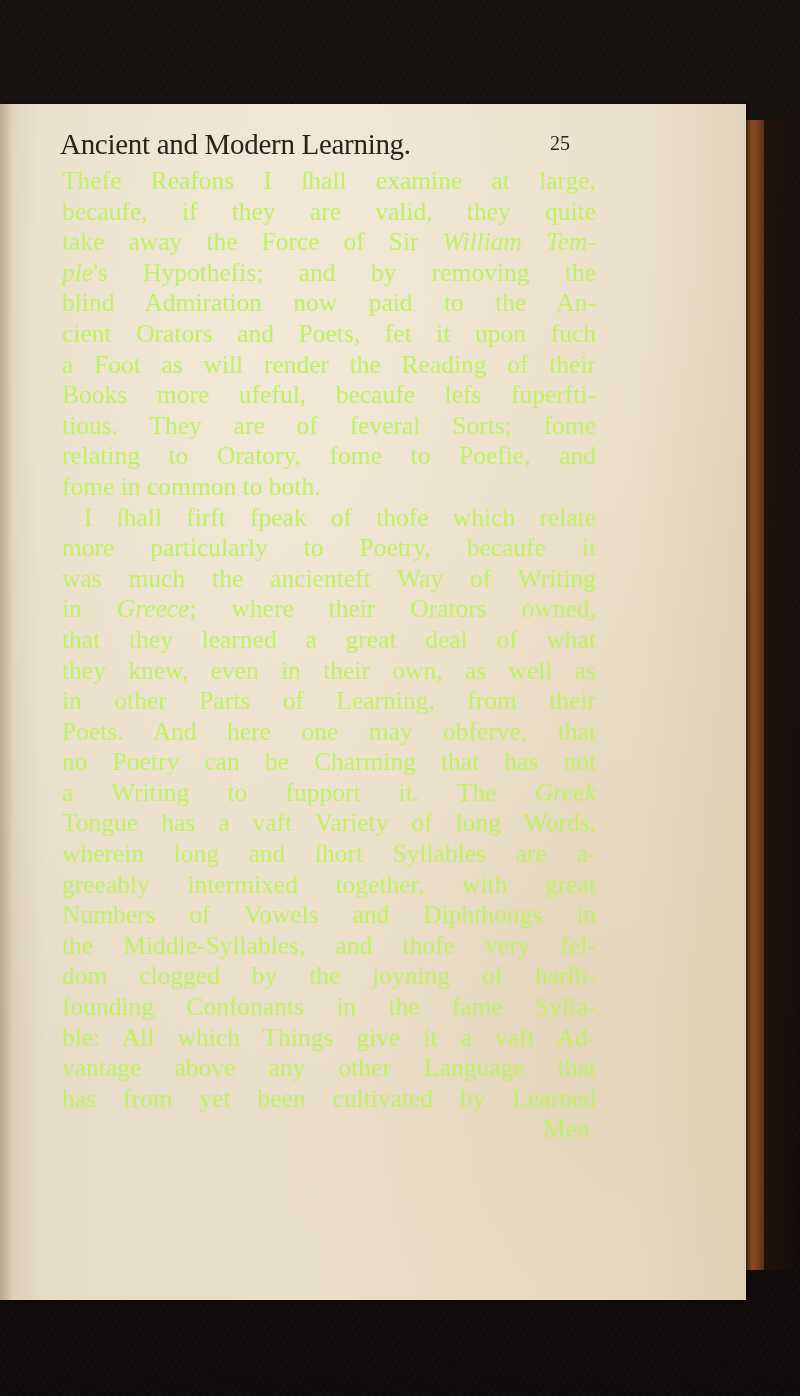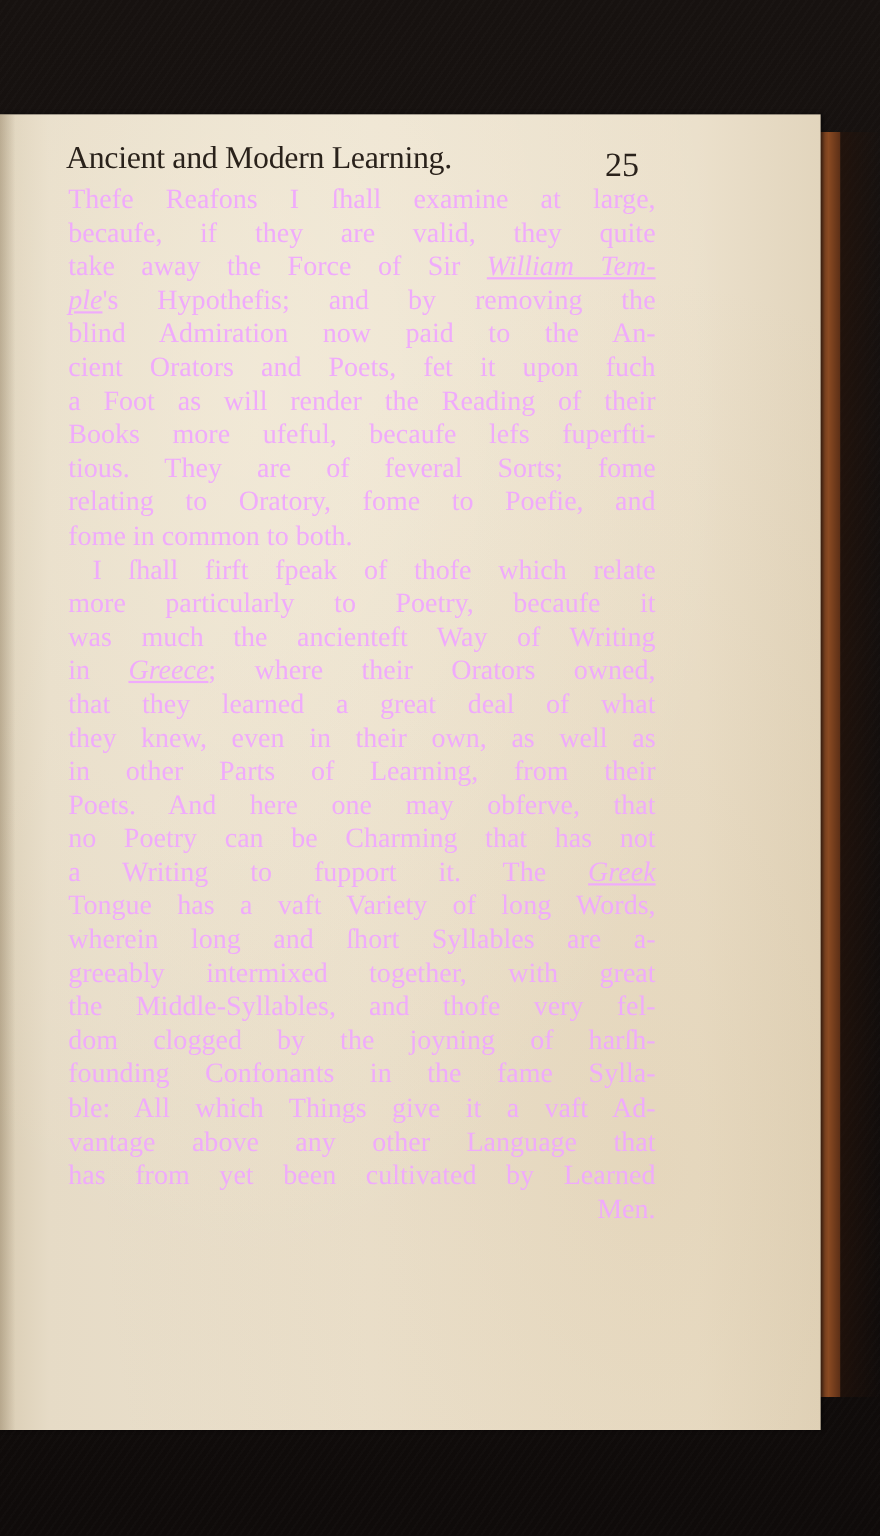--- a/index.html
+++ b/index.html
@@ -37,34 +37,34 @@
     }
     .running-head {
       position: absolute; left: 60px; top: 128px; width: 540px; height: 40px;
     }
     .running-title {
       position: absolute; left: 0; top: 0;
       font-size: 29px; color: #2a221b; letter-spacing: -0.3px;
     }
     .page-number {
       position: absolute; left: 490px; top: 4px;
-      font-size: 31px; color: #2a221b;
+      font-size: 20px; color: #2a221b;
     }
     .body-text {
       position: absolute; left: 62px; top: 166px; width: 534px;
-      font-size: 25.5px; line-height: 30.6px; color: #f0abfc;
+      font-size: 25.5px; line-height: 30.6px; color: #bef264;
     }
     .line {
       display: block; white-space: nowrap; text-align: justify; text-align-last: justify;
       height: 30.6px;
     }
     .line.indent { padding-left: 22px; }
     .line.last { text-align-last: left; }
     .line.right { text-align-last: right; }
-    .line i { font-style: italic; text-decoration: underline; }
+    .line i { font-style: italic; }
   </style>
 </head>
 <body>
 
 <div class="backdrop"></div>
 <div class="spine"></div>
 <div class="spine-shadow"></div>
 
 <div class="page"></div>
 
@@ -91,20 +91,21 @@
   <span class="line"><span>in </span><i>Greece</i><span>; where their Orators owned,</span></span>
   <span class="line">that they learned a great deal of what</span>
   <span class="line">they knew, even in their own, as well as</span>
   <span class="line">in other Parts of Learning, from their</span>
   <span class="line">Poets. And here one may obferve, that</span>
   <span class="line">no Poetry can be Charming that has not</span>
   <span class="line"><span>a Writing to fupport it. The </span><i>Greek</i></span>
   <span class="line">Tongue has a vaft Variety of long Words,</span>
   <span class="line">wherein long and ſhort Syllables are a-</span>
   <span class="line">greeably intermixed together, with great</span>
+  <span class="line">Numbers of Vowels and Diphthongs in</span>
   <span class="line">the Middle-Syllables, and thofe very fel-</span>
   <span class="line">dom clogged by the joyning of harſh-</span>
   <span class="line">founding Confonants in the fame Sylla-</span>
   <span class="line">ble: All which Things give it a vaft Ad-</span>
   <span class="line">vantage above any other Language that</span>
   <span class="line">has from yet been cultivated by Learned</span>
   <span class="line right">Men.</span>
 </div>
 
 </body></html>

